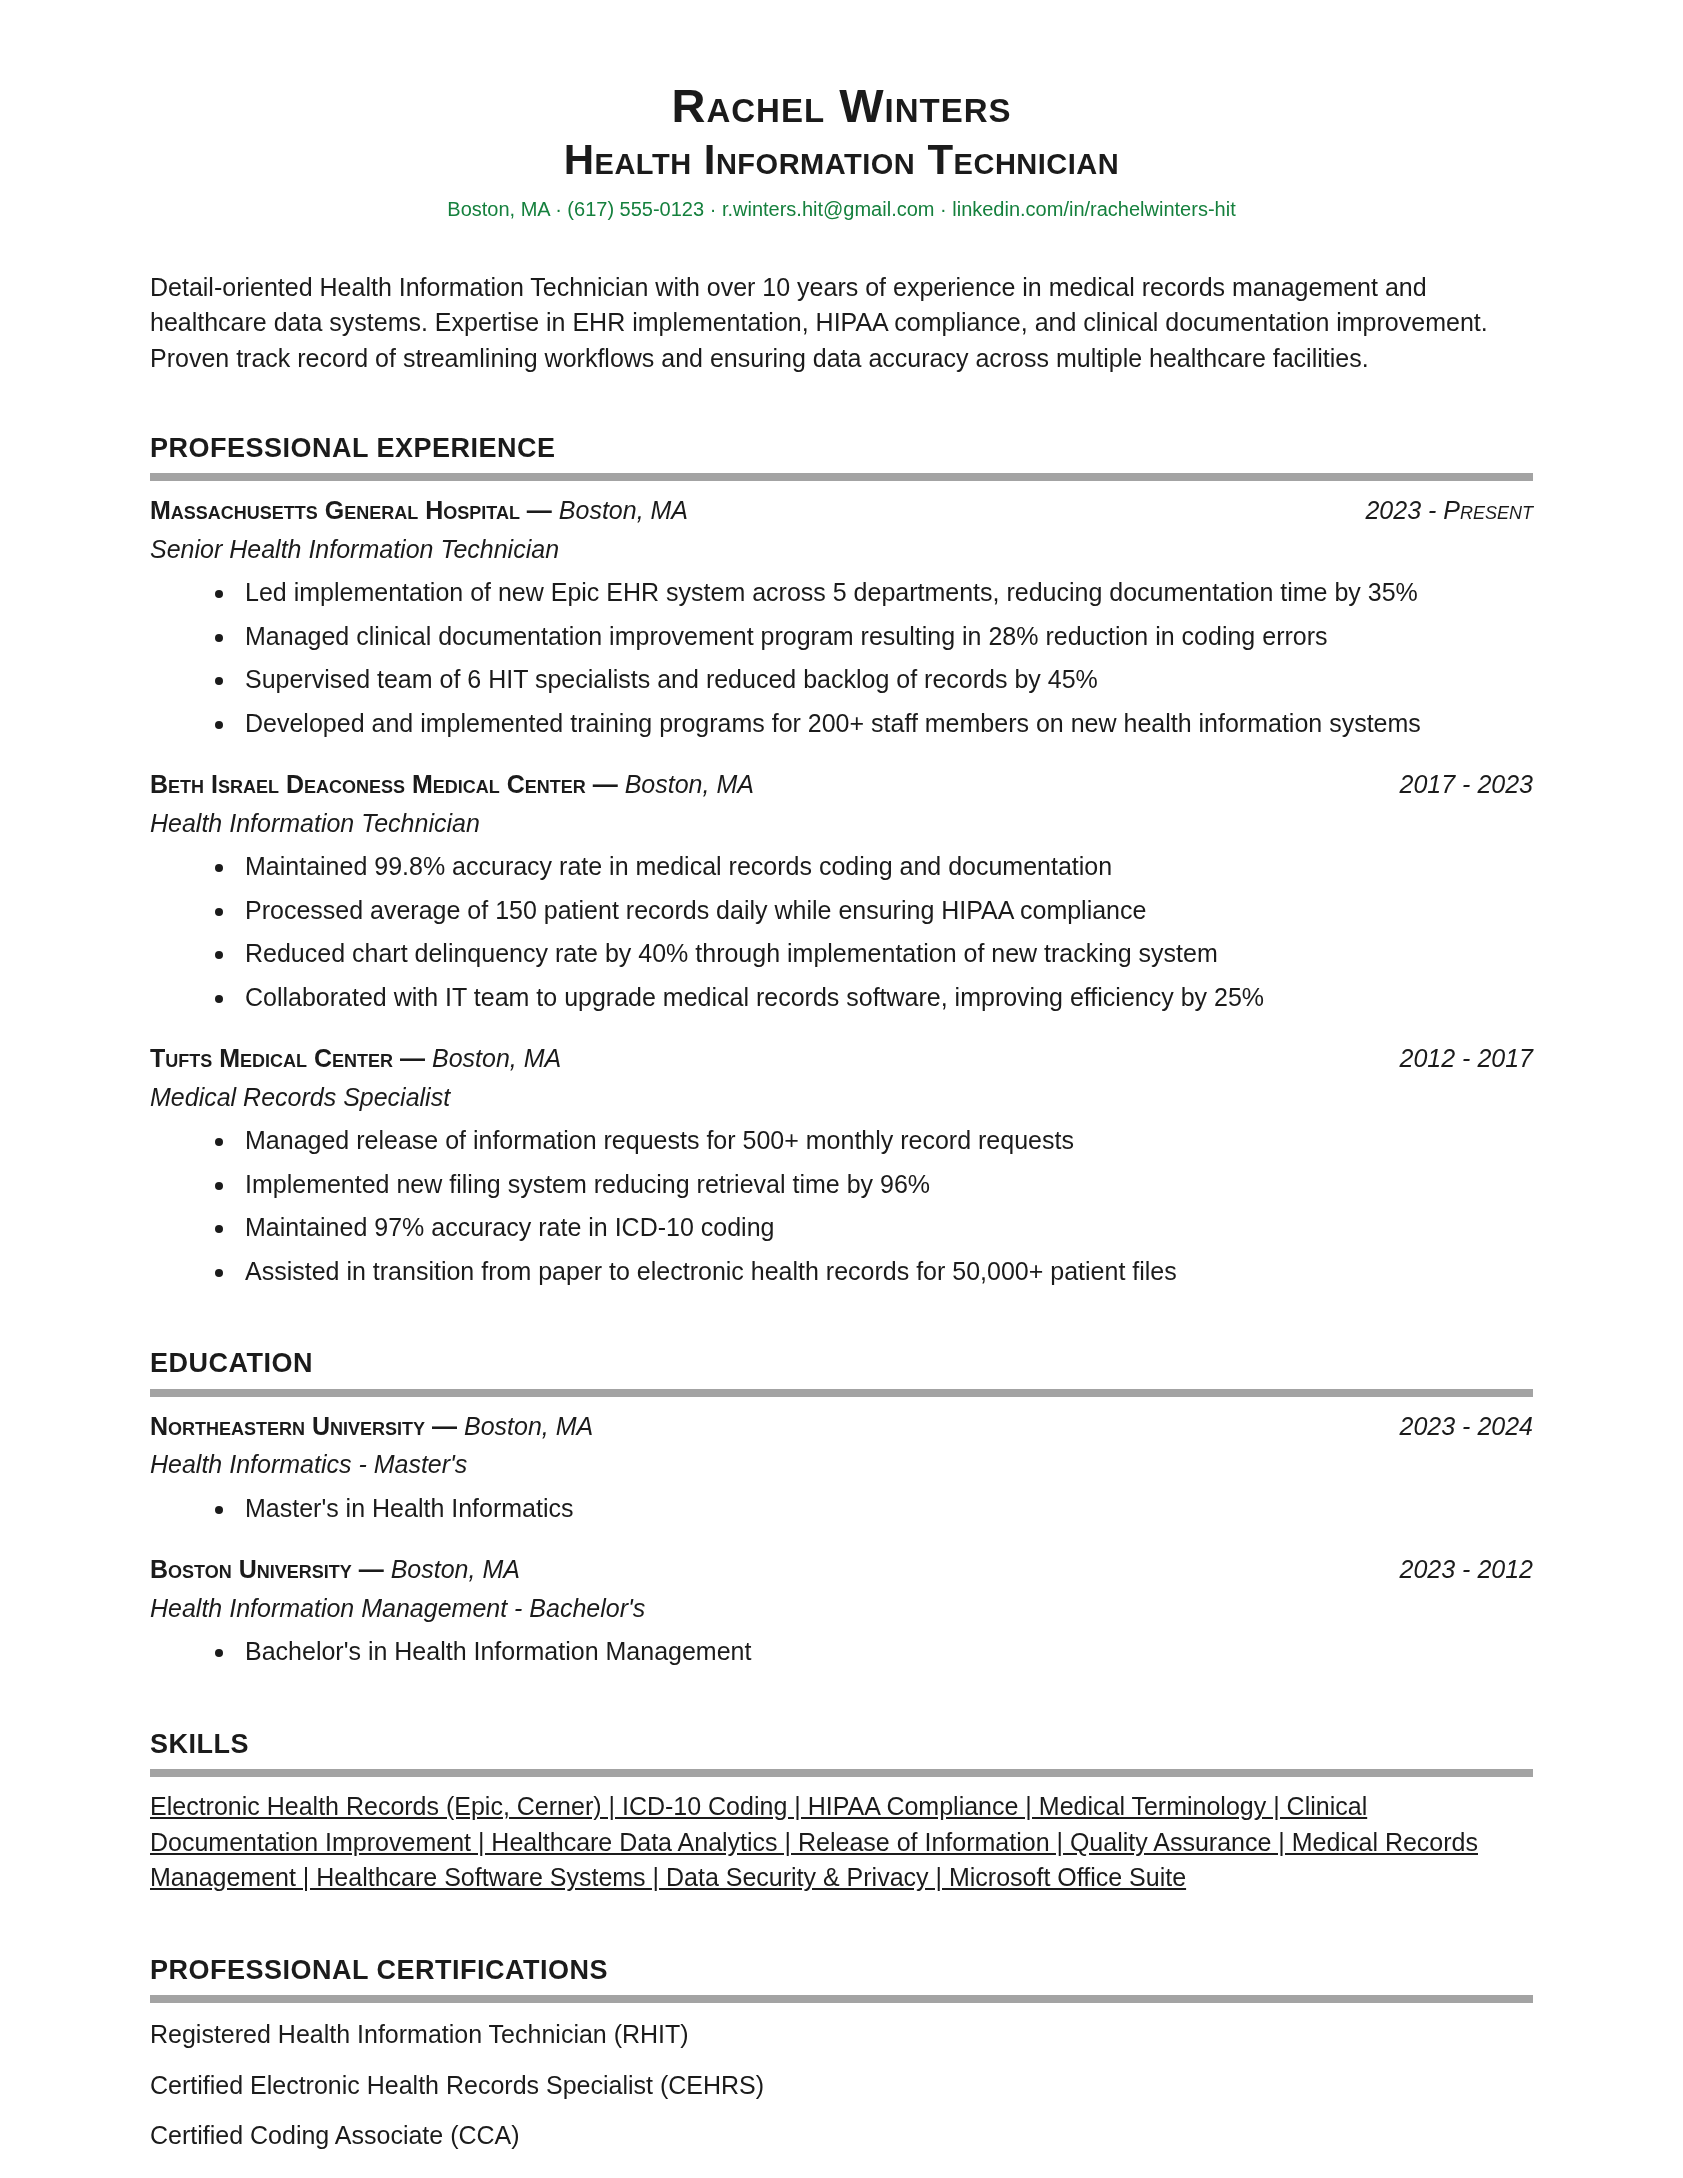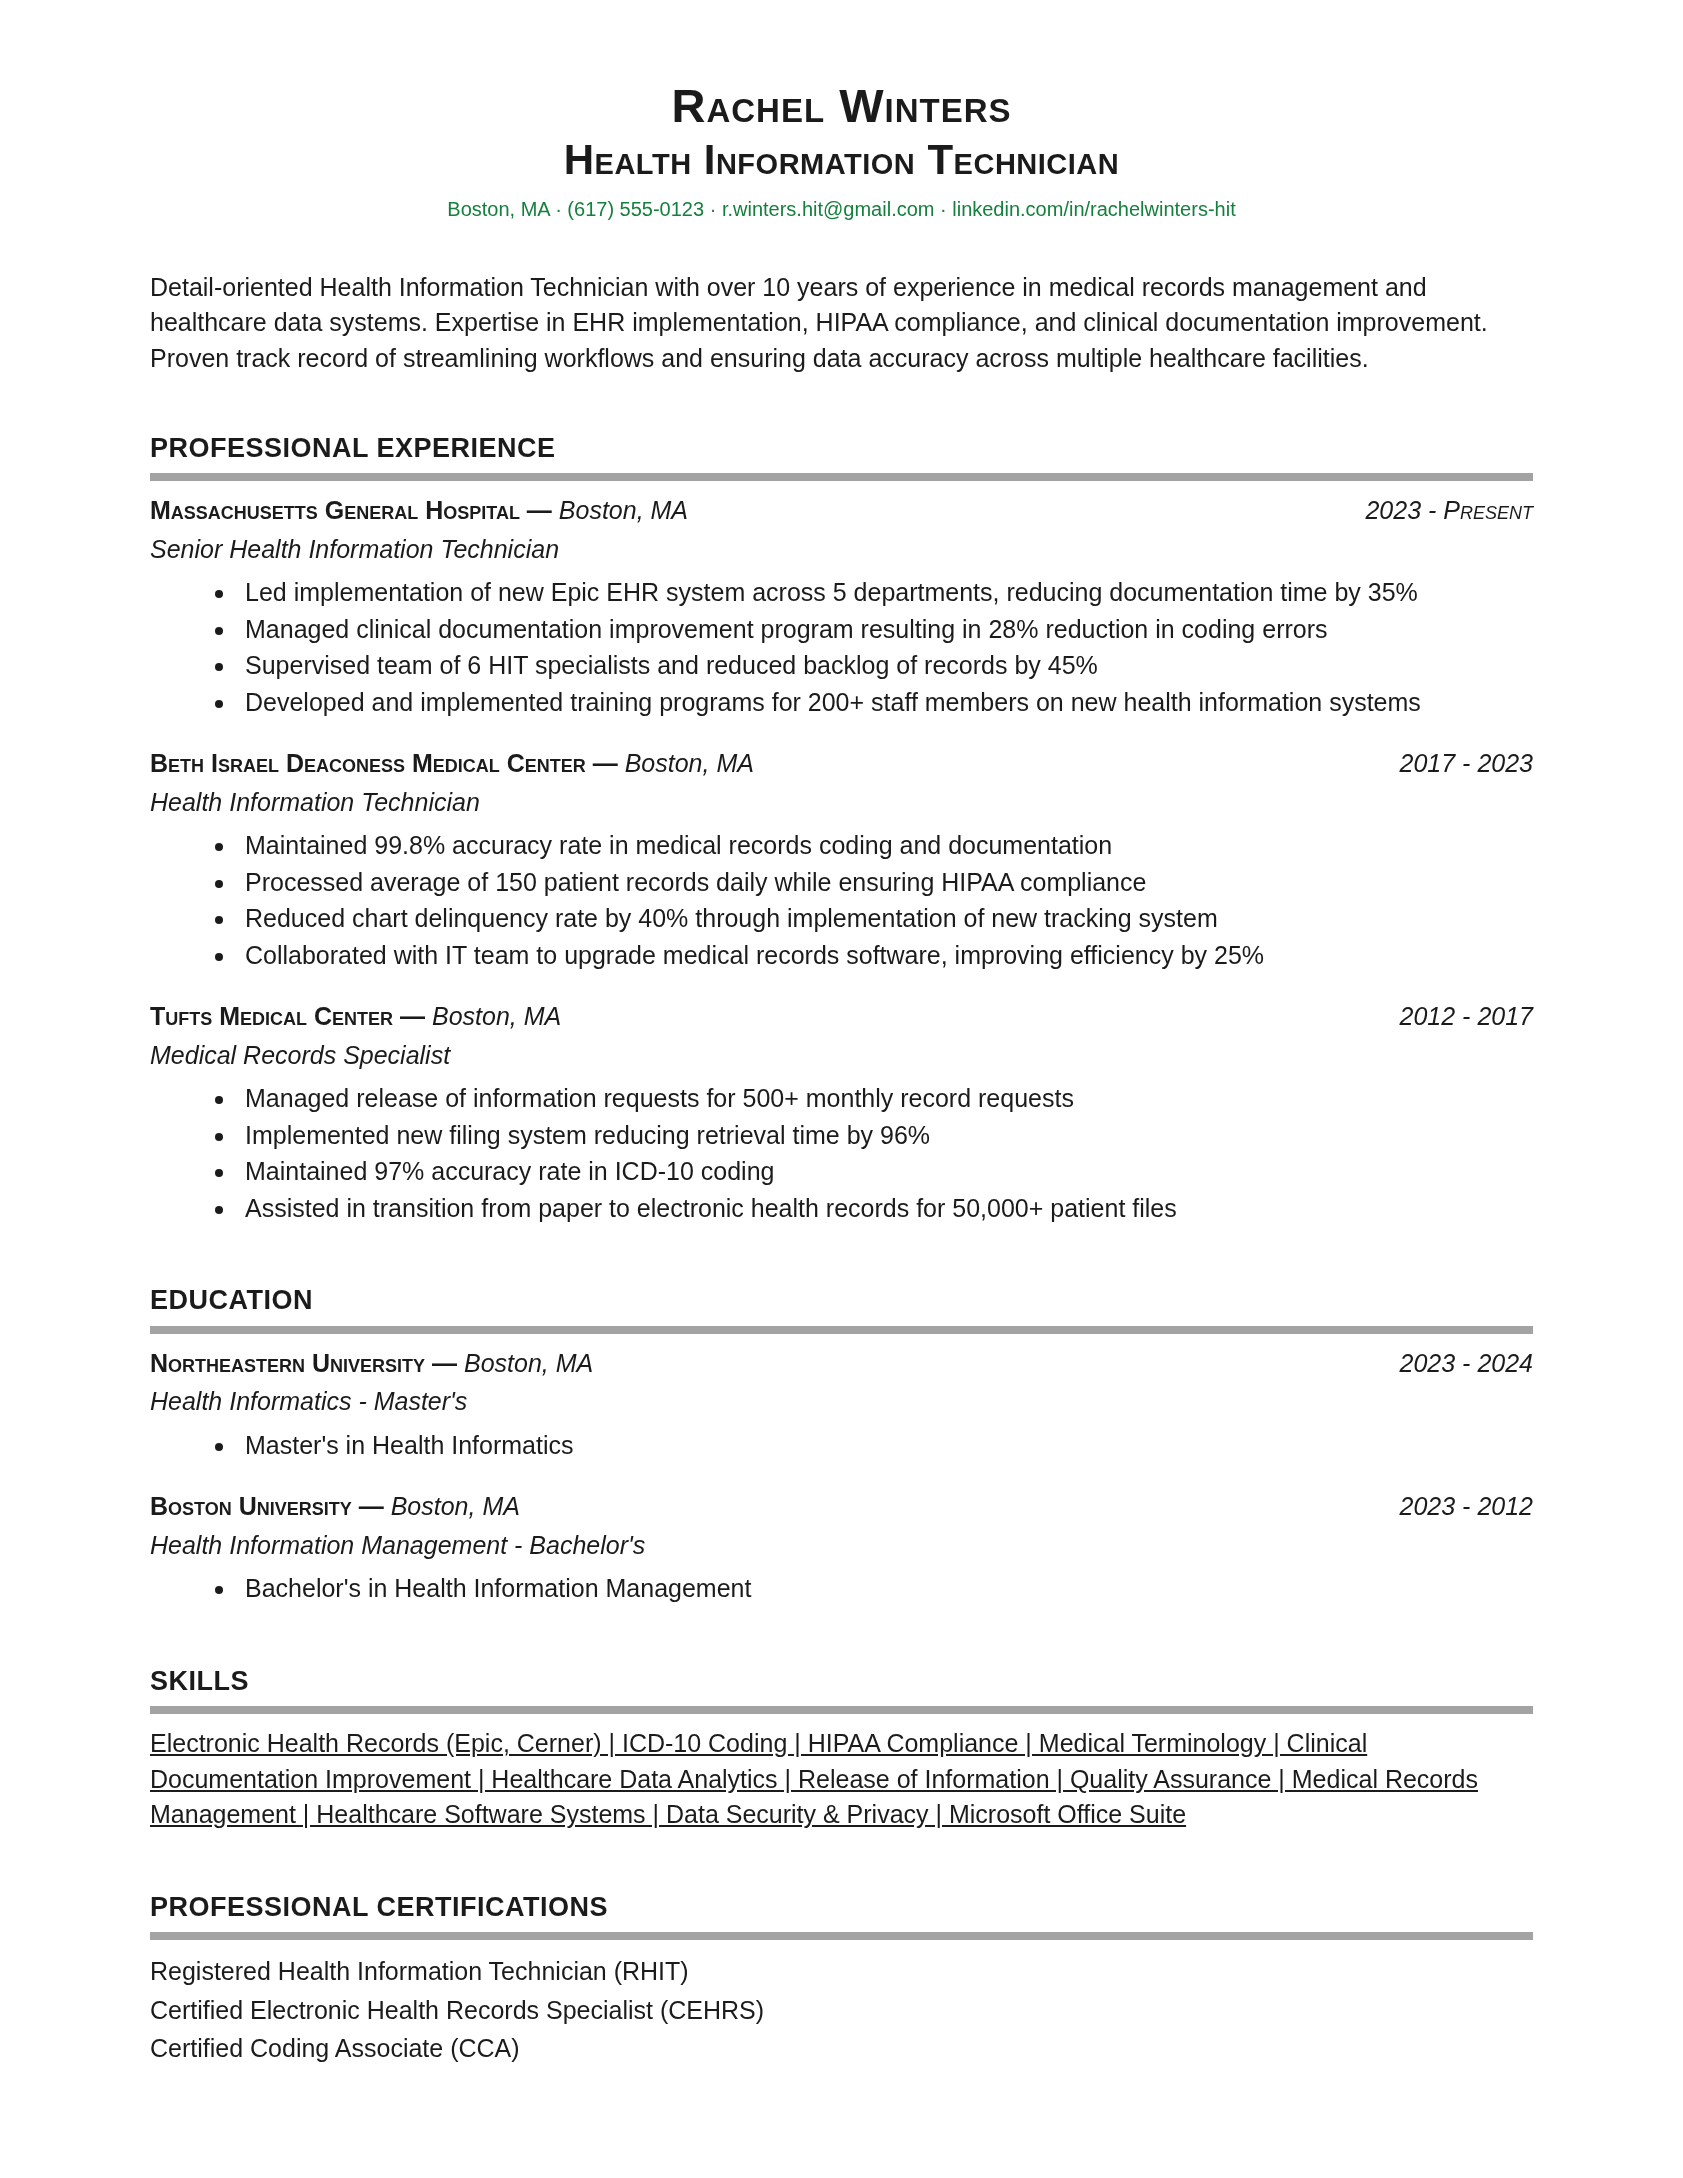--- a/index.html
+++ b/index.html
@@ -74,28 +74,28 @@
   }
   .role { margin-top: 3px; font-style: italic; }
 
   ul.bullets {
     margin: 8px 0 0 0;
     padding-left: 87px;
     list-style: disc;
   }
   ul.bullets li {
     padding-left: 8px;
-    margin: 1px 0;
+    margin: 8px 0;
   }
 
   
   .skills-text { margin: 8px 0 0 0; text-decoration: underline; }
 
   
-  .cert { line-height: 1.55; }
+  .cert { line-height: 1.55; margin-top: 12px; }
 </style>
 </head>
 <body>
 
 <div class="page">
 
   <header class="head">
     <h1 class="name">Rachel Winters</h1>
     <h2 class="cand-title">Health Information Technician</h2>
     <div class="contact">Boston, MA · (617) 555-0123 · r.winters.hit@gmail.com · linkedin.com/in/rachelwinters-hit</div>

